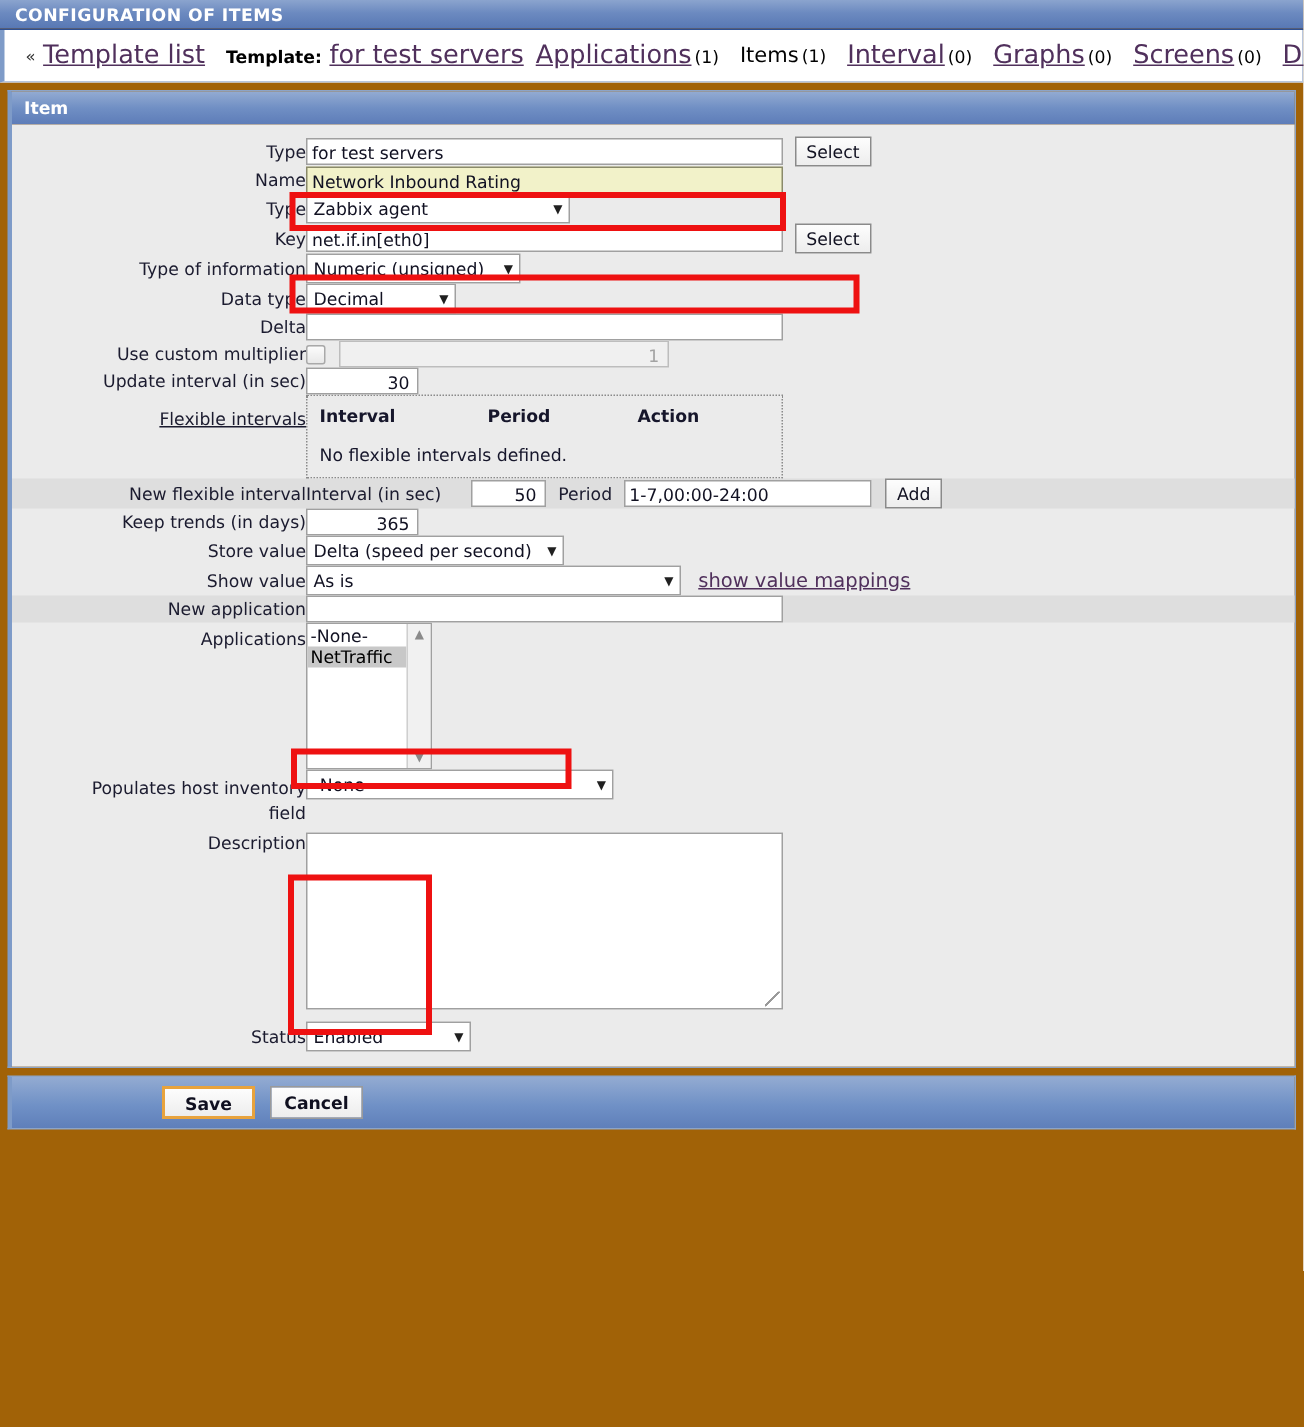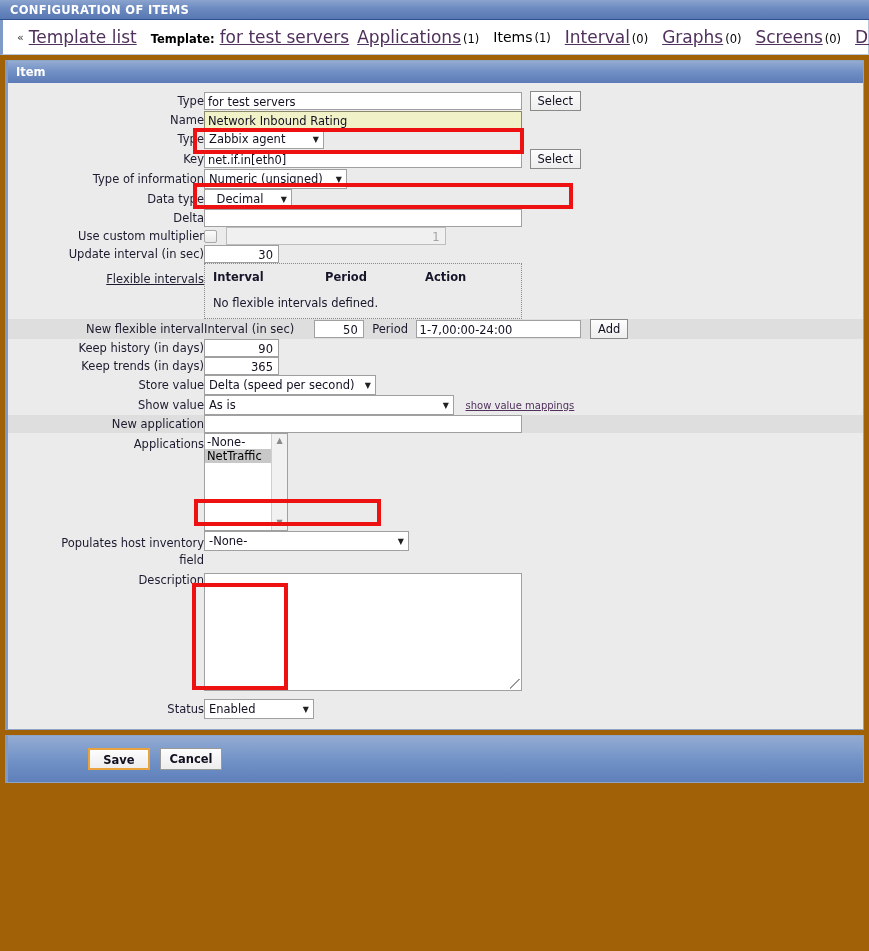--- a/index.html
+++ b/index.html
@@ -194,21 +194,21 @@
   }
   .sel::after {
     content: "\25BC";
     position: absolute;
     right: 4px;
     top: 0;
     font-size: 8px;
     color: #202020;
     line-height: 19px;
   }
-  .sel.w148 { width: 120px; }
+  .sel.w148 { width: 176px; }
   .sel.w143 { width: 143px; }
   .sel.w110 { width: 110px; }
   .sel.w172 { width: 172px; }
   .sel.w250 { width: 250px; }
   .sel.w205 { width: 205px; }
 
   .chk {
     width: 13px;
     height: 13px;
     border: 1px solid #a9a9a9;
@@ -306,38 +306,38 @@
     bottom: 1px;
     width: 10px;
     height: 10px;
     background:
       linear-gradient(135deg, transparent 0 45%, #9a9a9a 45% 55%, transparent 55% 100%);
   }
 
   
   .footer {
     margin: 5px 5px 0 5px;
-    height: 48px;
+    height: 36px;
     background: linear-gradient(to bottom, #93abd2 0%, #7091c6 55%, #5f7fba 100%);
     border: 1px solid #8da4c6;
     border-left: 3px solid #7e9bc8;
     box-sizing: border-box;
     display: flex;
     align-items: center;
-    padding-left: 80px;
+    padding-left: 100px;
   }
   .footer .btn { height: 22px; line-height: 20px; font-weight: bold; min-width: 62px; }
   .footer .btn.primary { border: 2px solid #e8a33d; }
   .footer .btn.secondary { border: 1px solid #9a9a9a; }
   .footer .btn + .btn { margin-left: 10px; }
 
   .link {
     color: #50305c;
     text-decoration: underline;
-    font-size: 10px;
+    font-size: 13px;
     cursor: pointer;
     margin-left: 8px;
     vertical-align: middle;
   }
 
   
   .annot {
     position: absolute;
     border: 4px solid #ee1111;
     box-sizing: border-box;
@@ -430,21 +430,21 @@
         <tr>
           <td class="lbl">Type of information</td>
           <td class="fld">
             <span class="sel w143">Numeric (unsigned)</span>
           </td>
         </tr>
 
         <tr>
           <td class="lbl">Data type</td>
           <td class="fld">
-            <span class="sel w100" style="width:88px;text-align:center;">Decimal</span>
+            <span class="sel w100" style="width:100px;">Decimal</span>
           </td>
         </tr>
 
         <tr>
           <td class="lbl">Delta</td>
           <td class="fld">
             <span class="txt w318"></span>
           </td>
         </tr>
 
@@ -481,26 +481,20 @@
           <td class="lbl">New flexible interval</td>
           <td class="fld">
             <span style="font-size:11.5px; color:#1b1b2f; vertical-align:middle;">Interval (in sec)</span>
             <span class="txt w50" style="margin-left:16px;">50</span>
             <span style="font-size:11.5px; color:#1b1b2f; vertical-align:middle; margin-left:5px;">Period</span>
             <span class="txt w165" style="margin-left:4px;">1-7,00:00-24:00</span>
             <span class="btn" style="margin-left:6px; min-width:34px;">Add</span>
           </td>
         </tr>
 
-        <tr>
-          <td class="lbl">Keep history (in days)</td>
-          <td class="fld">
-            <span class="txt w75">90</span>
-          </td>
-        </tr>
 
         <tr>
           <td class="lbl">Keep trends (in days)</td>
           <td class="fld">
             <span class="txt w75">365</span>
           </td>
         </tr>
 
         <tr>
           <td class="lbl">Store value</td>

